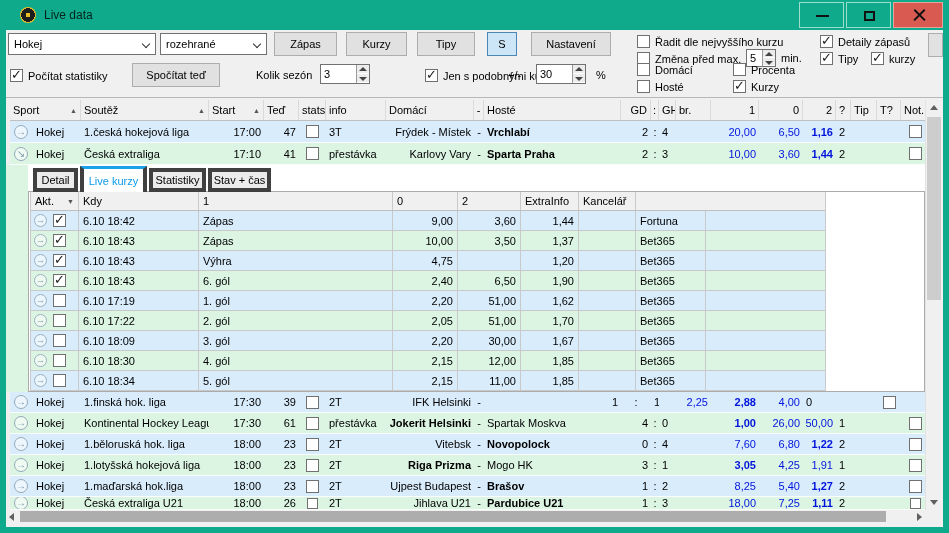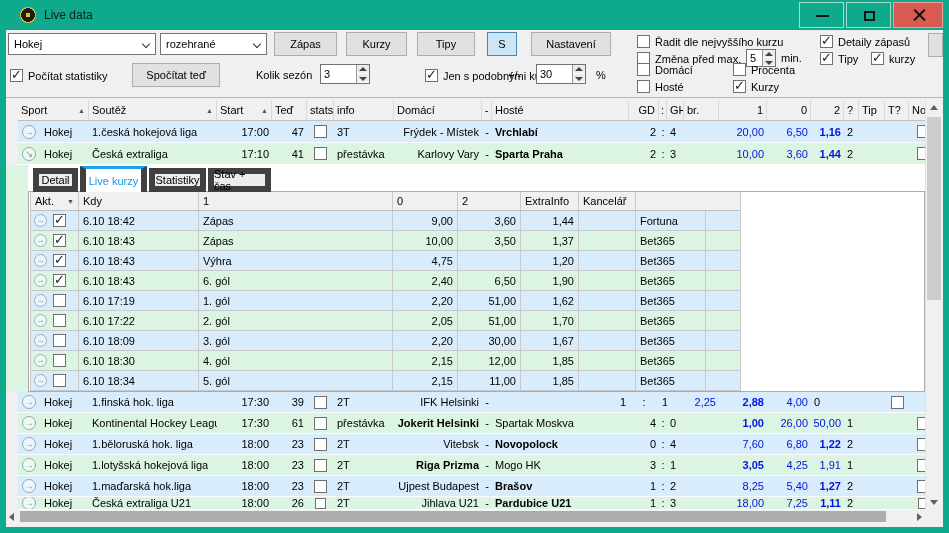--- a/index.html
+++ b/index.html
@@ -42,39 +42,39 @@
   .cb2.checked::after{content:"✓";position:absolute;left:0px;top:-3px;font-size:13px;font-weight:bold;color:#1a1a1a;}
   .spin{position:absolute;background:#fff;border:1px solid #717171;display:flex;}
   .spin .sval{flex:1;display:flex;align-items:center;padding-left:3px;}
   .spin .sarr{width:13px;border-left:1px solid #9a9a9a;display:flex;flex-direction:column;}
   .spin .sarr span{flex:1;background:#ECECEC;position:relative;border-bottom:1px solid #fff;}
   .spin .su::after{content:"";position:absolute;left:2px;top:2px;border-left:4px solid transparent;border-right:4px solid transparent;border-bottom:4px solid #444;}
   .spin .sd::after{content:"";position:absolute;left:2px;top:3px;border-left:4px solid transparent;border-right:4px solid transparent;border-top:4px solid #444;}
   .sep{position:absolute;left:6px;top:97px;width:937px;height:1px;background:#B8B8B8;}
 
   
-  .mhead,.mrow{position:absolute;left:18px;width:919px;display:grid;
+  .mhead,.mrow{position:absolute;left:10px;width:919px;display:grid;
     grid-template-columns:71px 128px 55px 35px 27px 60px 88px 10px 137px 30px 8px 17px 35px 48px 44px 33px 15px 26px 24px 28px;}
   .mhead{top:100px;height:21px;background:var(--hdr);border-bottom:1px solid #C0C0C0;}
   .mhead>div{display:flex;align-items:center;padding:0 3px;overflow:hidden;white-space:nowrap;border-right:1px solid #DADADA;}
   .mrow{height:22px;border-bottom:1px solid rgba(255,255,255,.85);}
   .mrow>div{display:flex;align-items:center;padding:0 3px;overflow:hidden;white-space:nowrap;}
   .bgb{background:var(--rowblue);} .bgg{background:var(--rowgreen);}
   .ra{justify-content:flex-end;} .ca{justify-content:center;}
   .odds{color:var(--odds);} .b{font-weight:bold;}
   .sort{margin-left:auto;font-size:7px;color:#555;}
   .ric{width:14px;height:14px;min-width:14px;border:1px solid #93A9B9;border-radius:50%;color:#7E97A9;font-size:10px;line-height:12px;text-align:center;margin:0 8px 0 1px;background:rgba(255,255,255,.55);}
 
   
   .dstrip{position:absolute;left:6px;top:165px;width:22px;height:227px;background:var(--rowgreen);}
   .dtop{position:absolute;left:28px;top:165px;width:897px;height:27px;background:#fff;}
   .dpanel{position:absolute;left:28px;top:191px;width:897px;height:201px;background:#fff;border:1px solid #ABABAB;}
-  .tab{position:absolute;top:168px;height:24px;background:#ECECEC;border:6px solid #404040;display:flex;align-items:center;justify-content:center;cursor:pointer;z-index:2;}
+  .tab{position:absolute;top:168px;height:24px;background:#ECECEC;border:4px solid #404040;display:flex;align-items:center;justify-content:center;cursor:pointer;z-index:2;}
   .tab.active{background:#fff;border-top:3px solid #1AA3E8;border-bottom:none;color:var(--tabblue);top:166px;height:26px;z-index:3;}
-  .itable{position:absolute;left:30px;top:192px;width:711px;border-left:1px solid var(--grid);border-right:1px solid var(--grid);z-index:1;}
+  .itable{position:absolute;left:30px;top:192px;width:796px;border-left:1px solid var(--grid);border-right:1px solid var(--grid);z-index:1;}
   .ihead,.irow{display:grid;grid-template-columns:48px 120px 194px 65px 63px 58px 57px 70px;}
   .ihead{height:19px;background:var(--hdr);border-bottom:1px solid #BFBFBF;}
   .ihead>div{display:flex;align-items:center;padding:0 4px;overflow:hidden;border-right:1px solid var(--grid);white-space:nowrap;}
   .irow{height:20px;border-bottom:1px solid var(--grid);}
   .irow>div{display:flex;align-items:center;padding:0 4px;overflow:hidden;border-right:1px solid var(--grid);white-space:nowrap;}
   .iakt{gap:6px;padding-left:3px !important;}
   .ric2{width:13px;height:13px;min-width:13px;border:1px solid #9BB0BE;border-radius:50%;color:#8AA0B0;font-size:9px;line-height:11px;text-align:center;background:rgba(255,255,255,.5);}
 
   
   .vsb{position:absolute;left:925px;top:100px;width:16px;height:410px;background:var(--hdr);border-left:1px solid #E2E2E2;}

